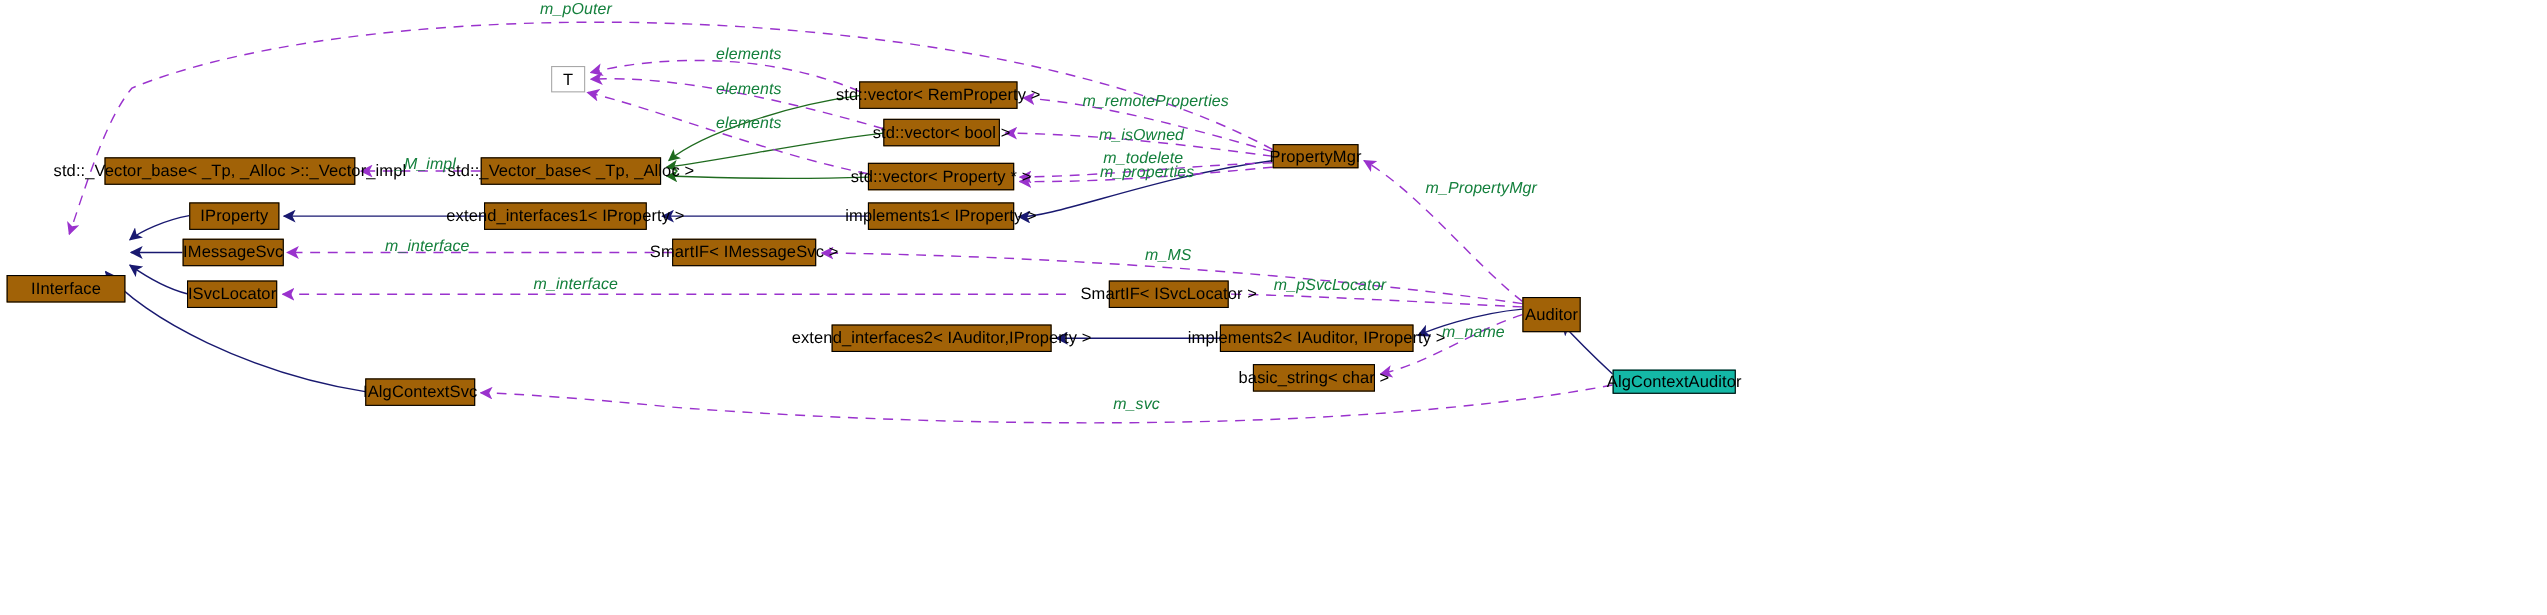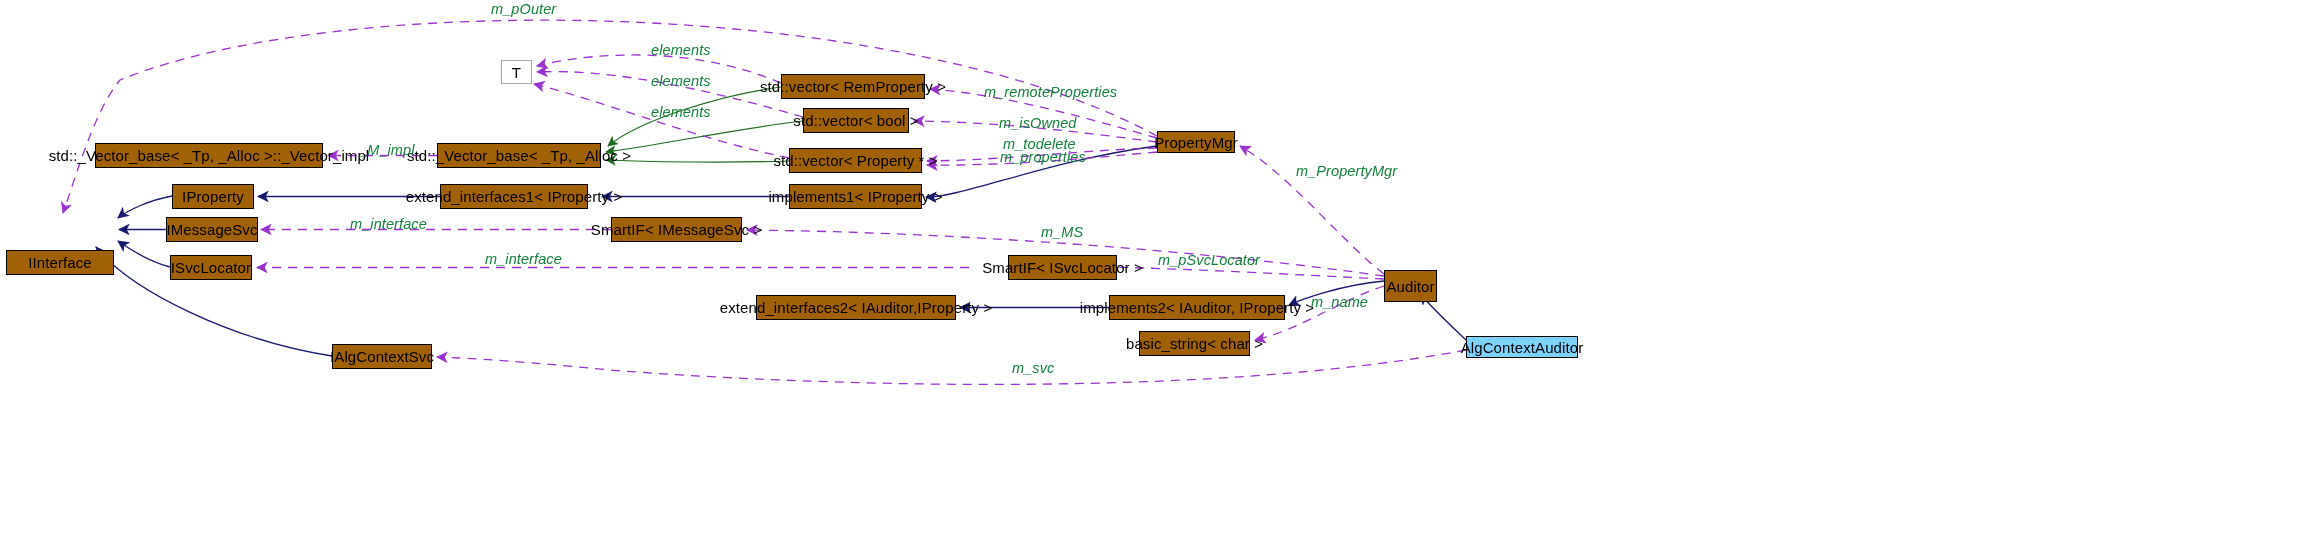--- a/index.html
+++ b/index.html
@@ -32,21 +32,21 @@
     font-size: 15px;
     line-height: 1;
     display: flex;
     align-items: center;
     justify-content: center;
     white-space: nowrap;
     padding: 0 8px;
     letter-spacing: 0.1px;
   }
   .node.gray-fill {
-    background: #7dd3fc;
+    background: #14b8a6;
     border-color: #000000;
   }
   .node.gray-border {
     border-color: #a8a8a8;
     background: #ffffff;
   }
   .edge-label {
     position: absolute;
     font-size: 14.5px;
     color: #15803d;

